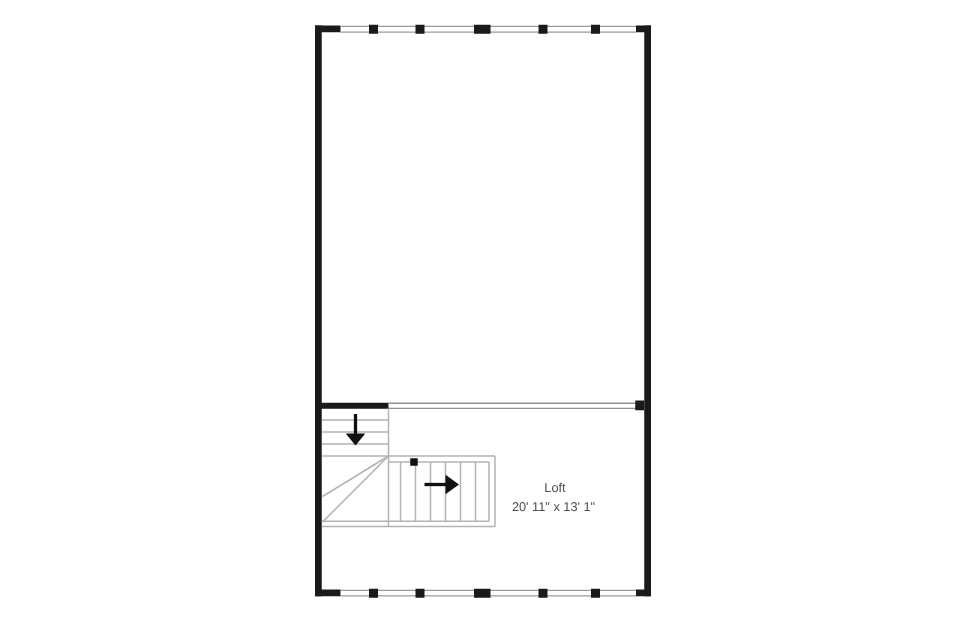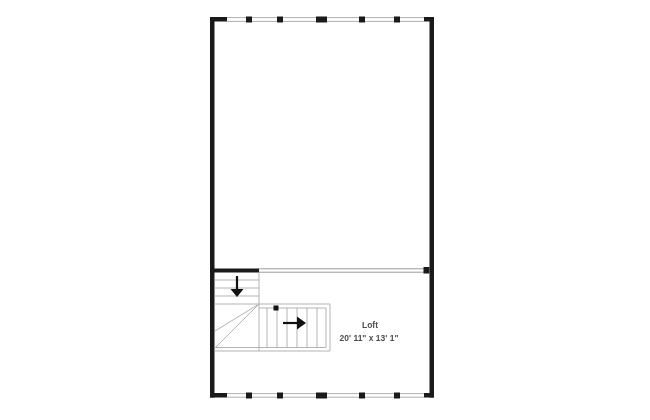--- a/index.html
+++ b/index.html
@@ -9,21 +9,20 @@
     width: 650px;
     height: 420px;
     overflow: hidden;
     font-family: "Liberation Sans", sans-serif;
   }
   .canvas {
     position: relative;
     width: 650px;
     height: 420px;
     background: var(--color-background, #ffffff);
-    font-weight: bold;
   }
   svg { display: block; }
   .wall      { fill: var(--color-wall, #1a1a1a); stroke: none; }
   .thinline  { stroke: var(--color-window_line, #9a9a9a); stroke-width: 0.8; fill: none; }
   .divline   { stroke: var(--color-divider_line, #8f8f8f); stroke-width: 0.9; fill: none; }
   .stair     { stroke: var(--color-stair_line, #b3b3b3); stroke-width: 1; fill: none; }
   .mullion   { fill: var(--color-wall, #1a1a1a); }
   .arrowline { stroke: var(--color-arrow, #111111); stroke-width: 2.2; fill: none; }
   .arrowhead { fill: var(--color-arrow, #111111); }
   .marker    { fill: var(--color-arrow, #111111); }

